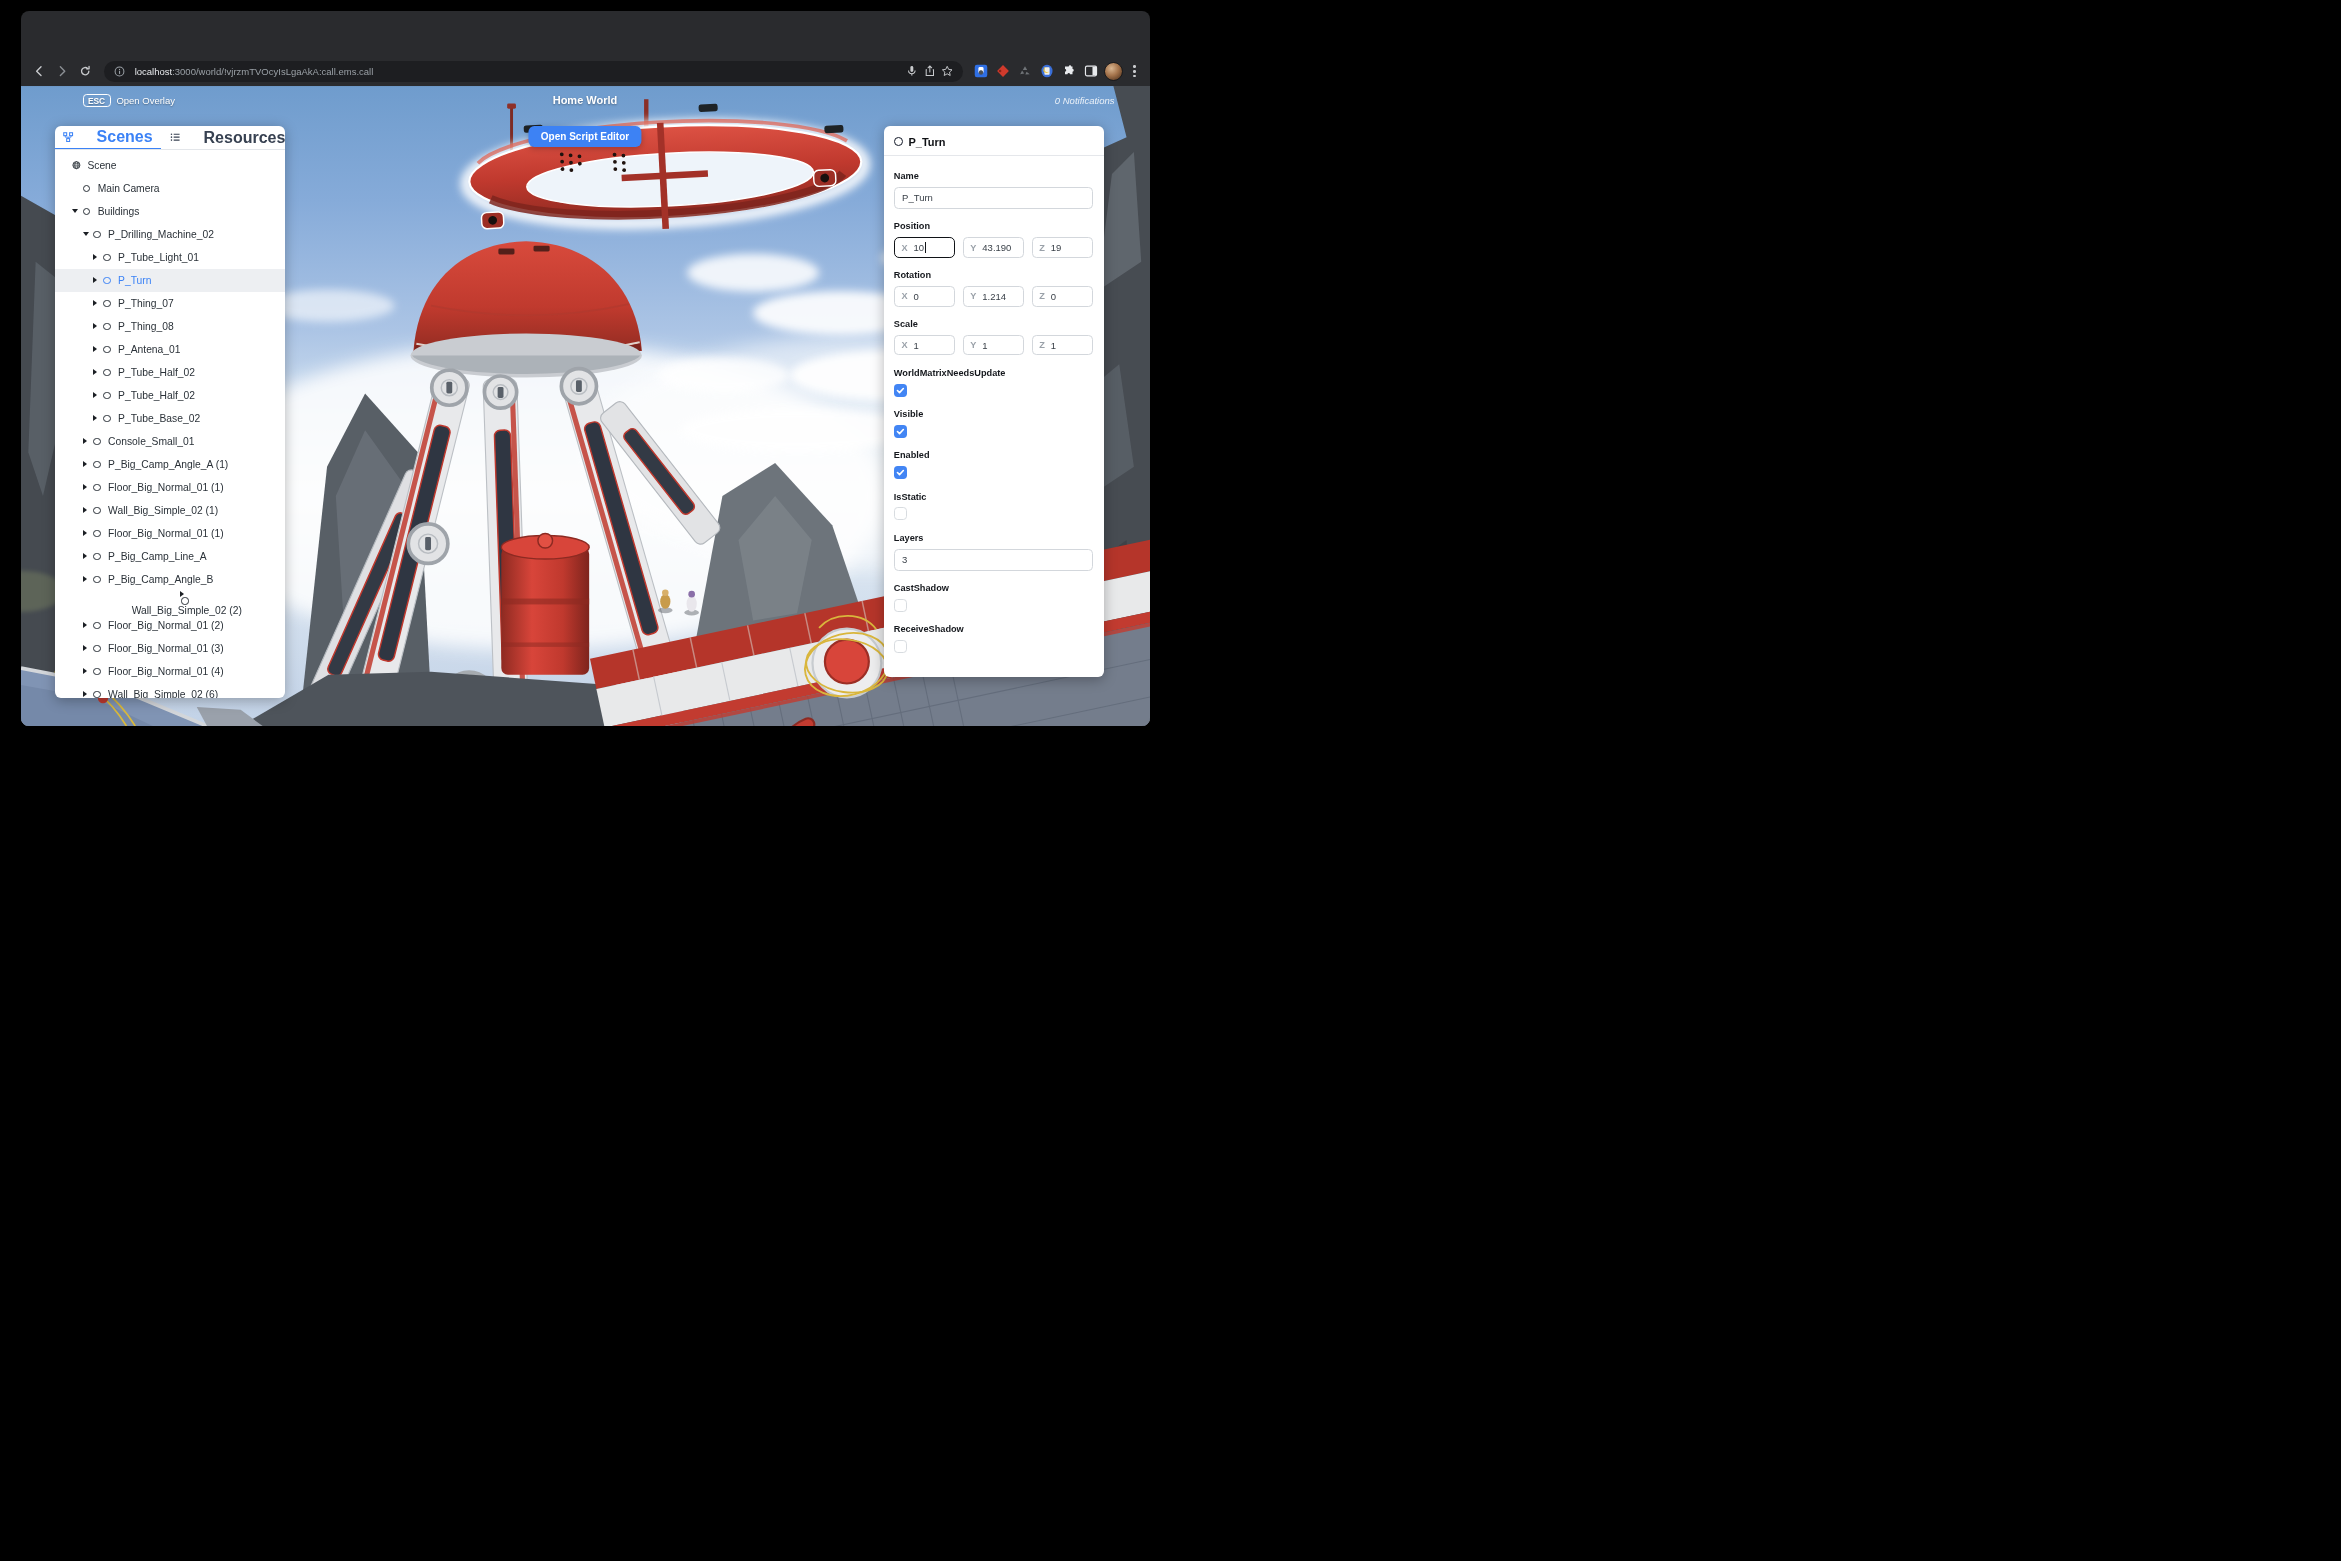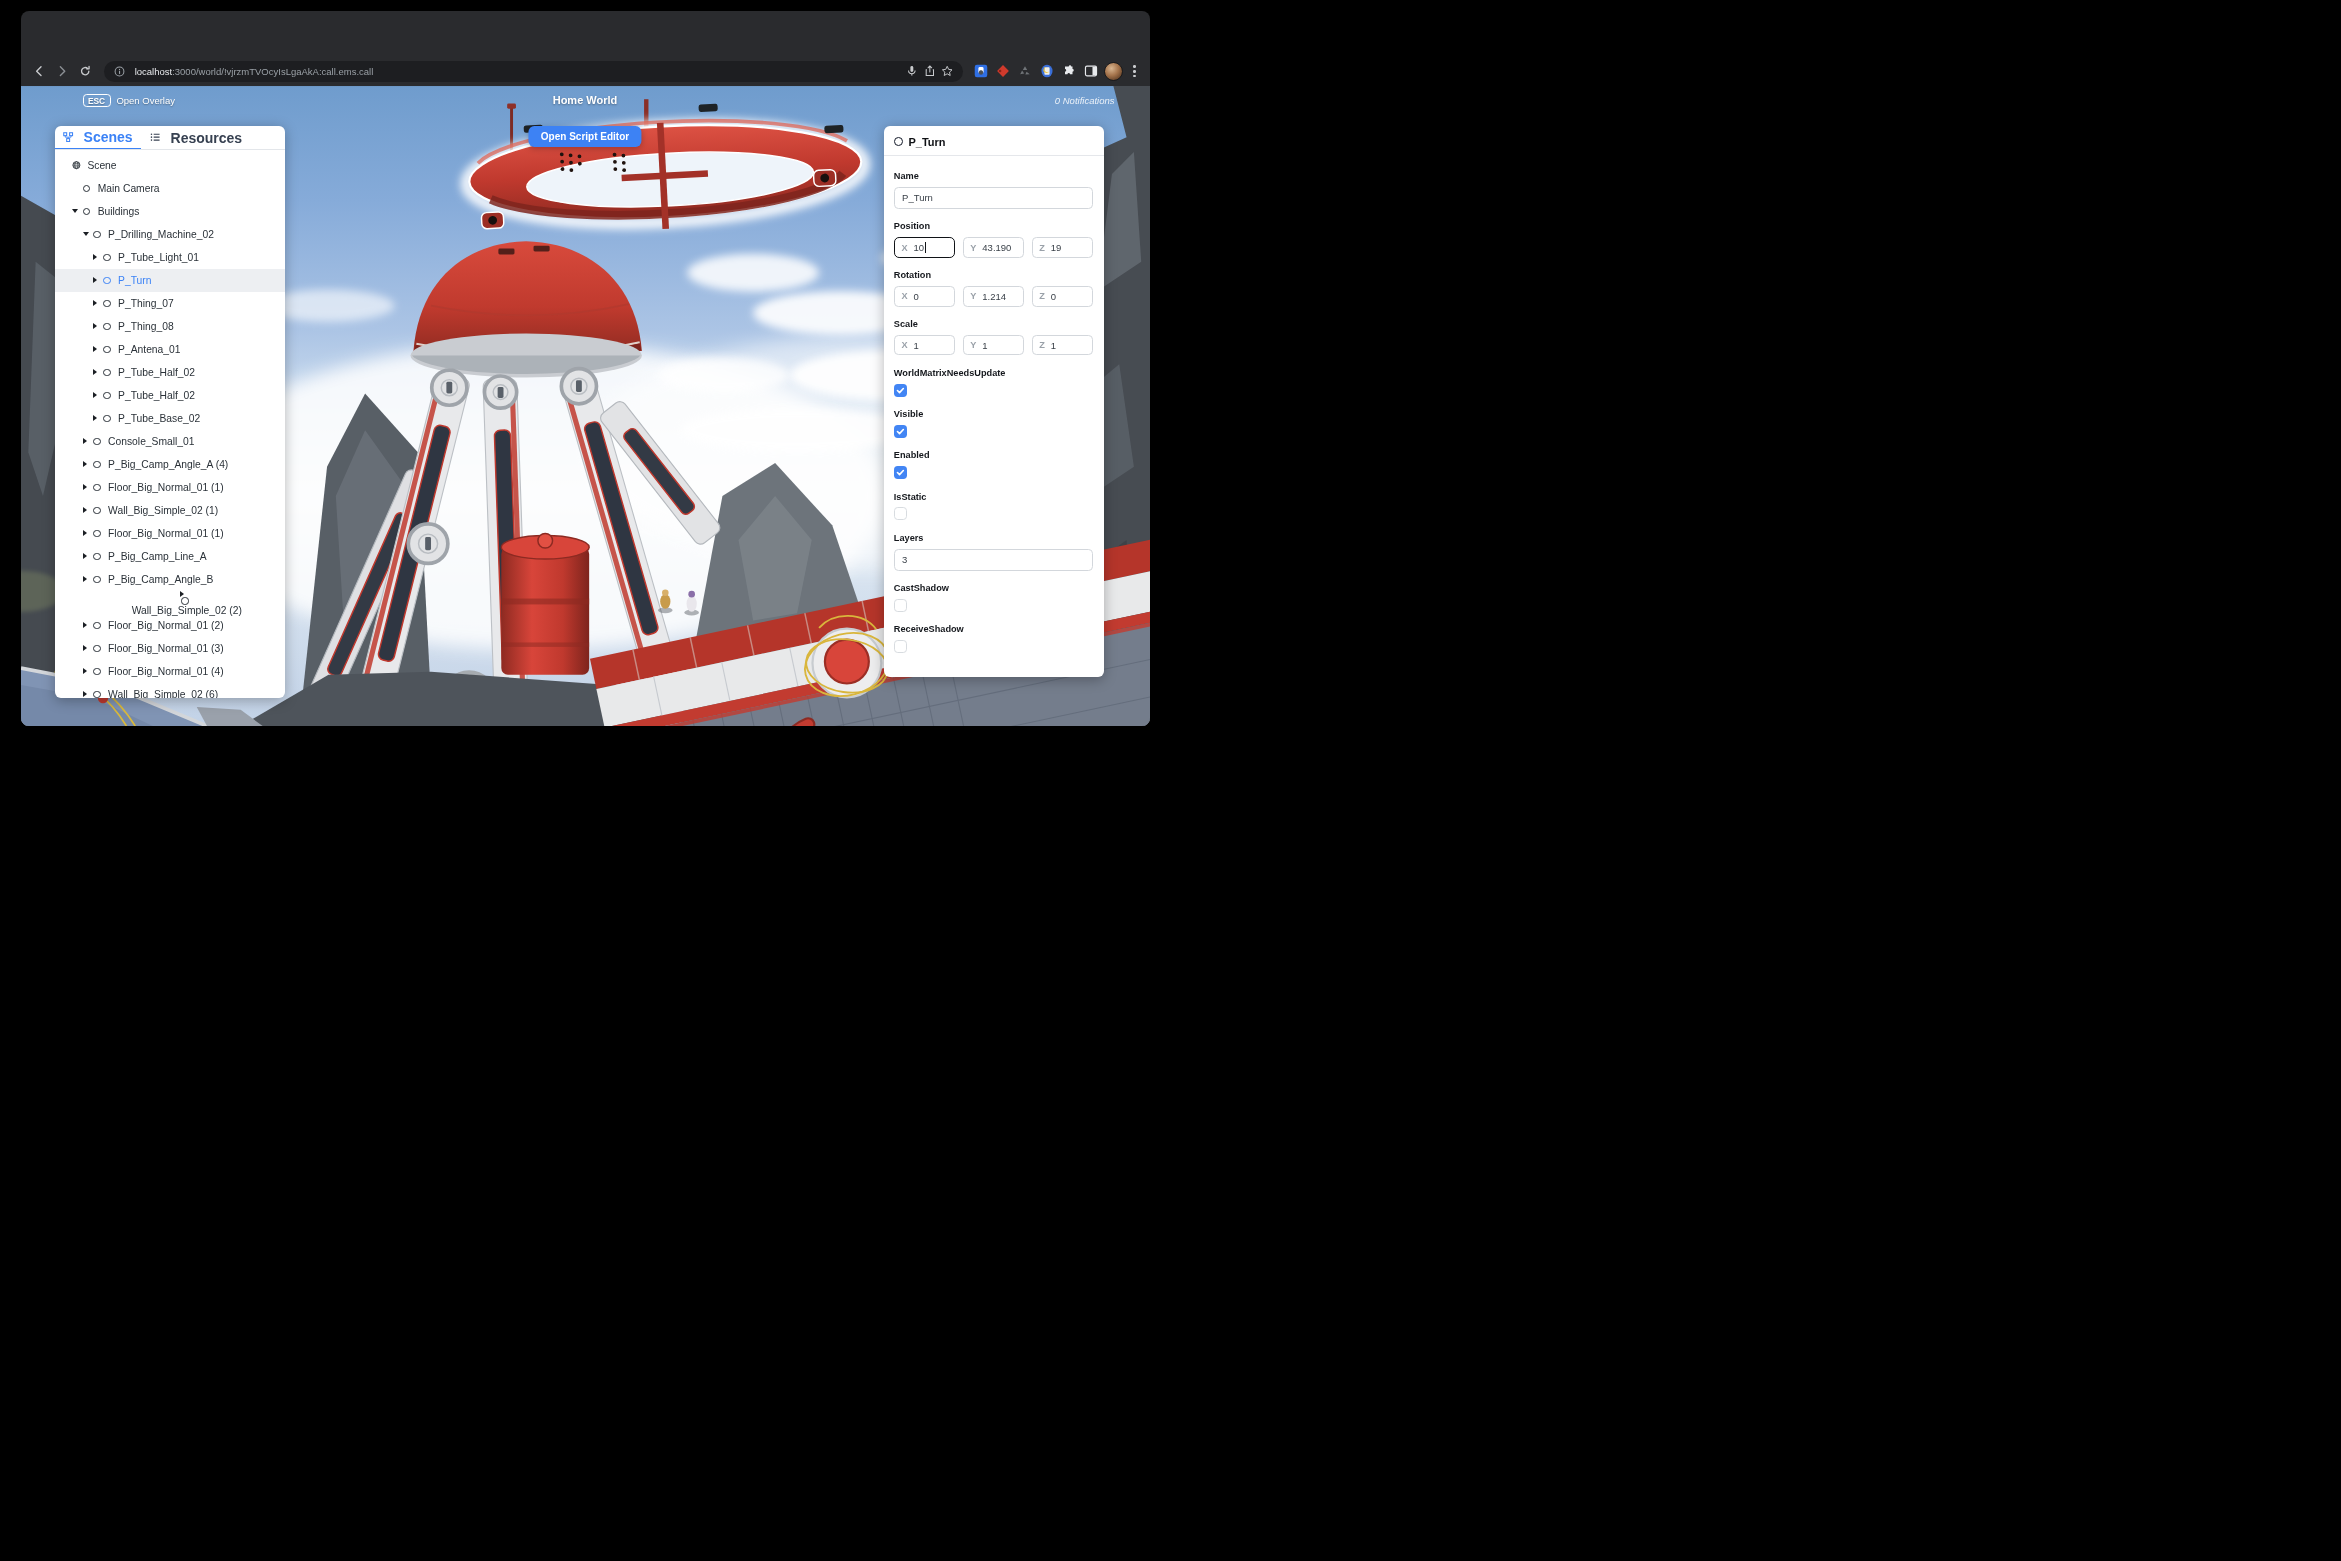--- a/index.html
+++ b/index.html
@@ -45,21 +45,21 @@
   .esc-label{font-size:9.5px;}
   .world-title{position:absolute;left:0;top:8px;width:100%;text-align:center;color:#fff;font-size:11px;
     font-weight:700;text-shadow:0 0.7px 2.2px rgba(0,0,0,.35);}
   .notif{position:absolute;right:35px;top:8.8px;color:rgba(255,255,255,.85);font-size:9.5px;font-style:italic;}
   .script-btn{position:absolute;left:50%;transform:translateX(-50%);top:40px;background:#3d82f4;color:#fff;
     font-size:10px;font-weight:700;padding:5.1px 12.4px;border-radius:5.9px;border:none;box-shadow:0 1.5px 5.9px rgba(0,0,0,.25);}
   
   .lpanel{position:absolute;left:34px;top:40px;width:230px;height:572px;background:#fff;border-radius:5.9px;
     box-shadow:0 2.9px 13px rgba(0,0,0,.28);overflow:hidden;}
   .ltabs{display:flex;height:23px;border-bottom:0.7px solid #e3e6ea;align-items:stretch;}
-  .ltab{display:flex;align-items:center;gap:10px;font-size:14px;font-weight:700;padding:0 8.8px;color:#374151;}
+  .ltab{display:flex;align-items:center;gap:23px;font-size:16px;font-weight:700;padding:0 8.8px;color:#374151;}
   .ltab.active{color:#3b82f6;border-bottom:1.5px solid #3b82f6;}
   .tree{padding-top:3.7px;}
   .tree-row{display:flex;align-items:center;height:23px;box-sizing:border-box;font-size:10.3px;color:#2a3138;}
   .tree-row.sel{background:#edeff2;color:#3b82f6;}
   .tw{width:7.3px;flex:0 0 auto;display:flex;align-items:center;}
   .tw.right i{width:0;height:0;border-left:4.4px solid #1b1f24;border-top:3.3px solid transparent;border-bottom:3.3px solid transparent;}
   .tw.down i{width:0;height:0;border-top:4.4px solid #1b1f24;border-left:3.3px solid transparent;border-right:3.3px solid transparent;}
   .tree-row.sel .tw i{border-left-color:#1b1f24;}
   .ticon{width:8.8px;height:8.8px;flex:0 0 auto;margin-left:2.9px;display:flex;align-items:center;justify-content:center;}
   .circ{width:7.3px;height:7.3px;border:1.2px solid #2a3138;border-radius:50%;box-sizing:border-box;}
@@ -610,21 +610,21 @@
             </span>
             <span class="tlabel">Console_Small_01</span>
           </div>
           <div class="tree-row" style="padding-left: 28px;">
             <span class="tw right">
               <i></i>
             </span>
             <span class="ticon">
               <span class="circ"></span>
             </span>
-            <span class="tlabel">P_Big_Camp_Angle_A (4)</span>
+            <span class="tlabel">P_Big_Camp_Angle_A (1)</span>
           </div>
           <div class="tree-row" style="padding-left: 28px;">
             <span class="tw right">
               <i></i>
             </span>
             <span class="ticon">
               <span class="circ"></span>
             </span>
             <span class="tlabel">Floor_Big_Normal_01 (1)</span>
           </div>

